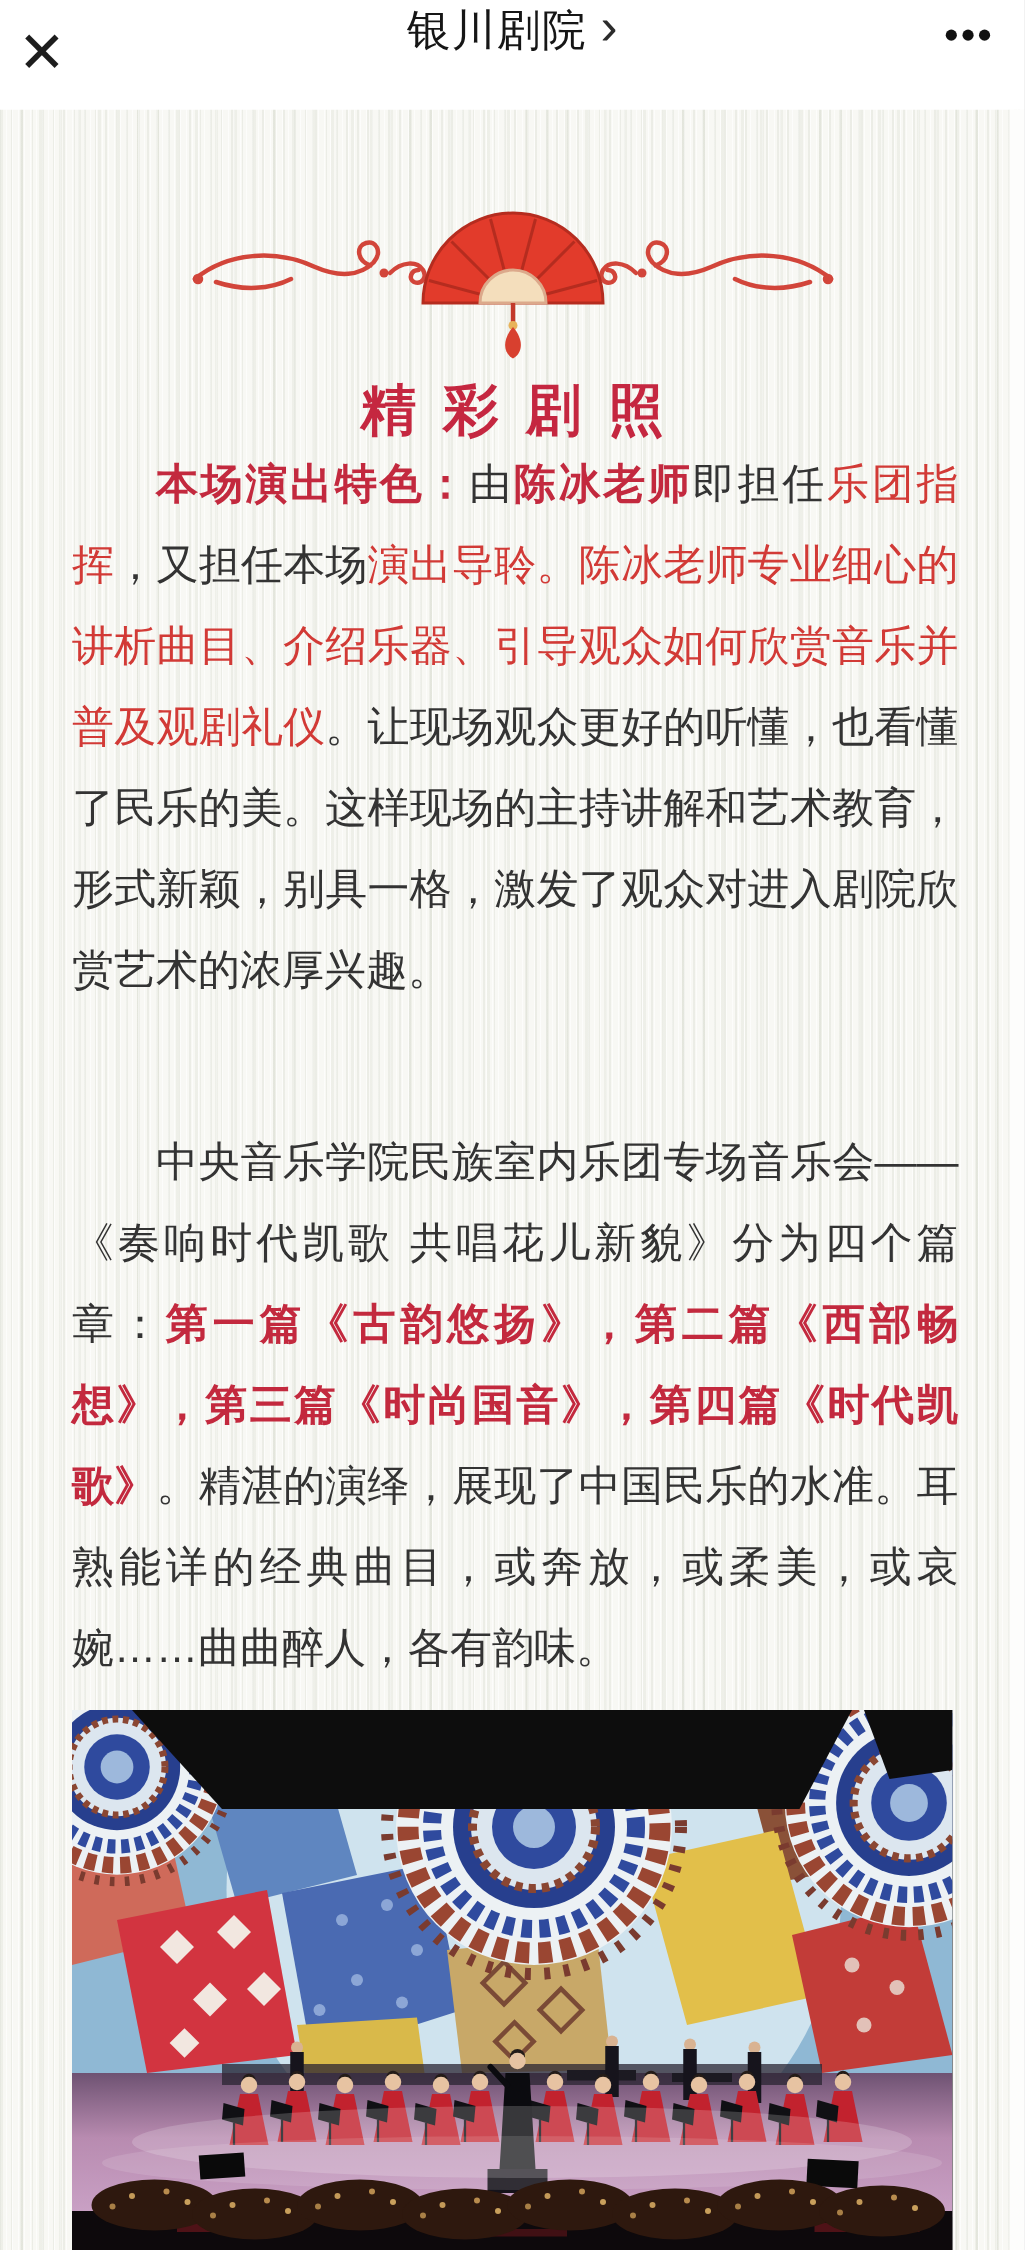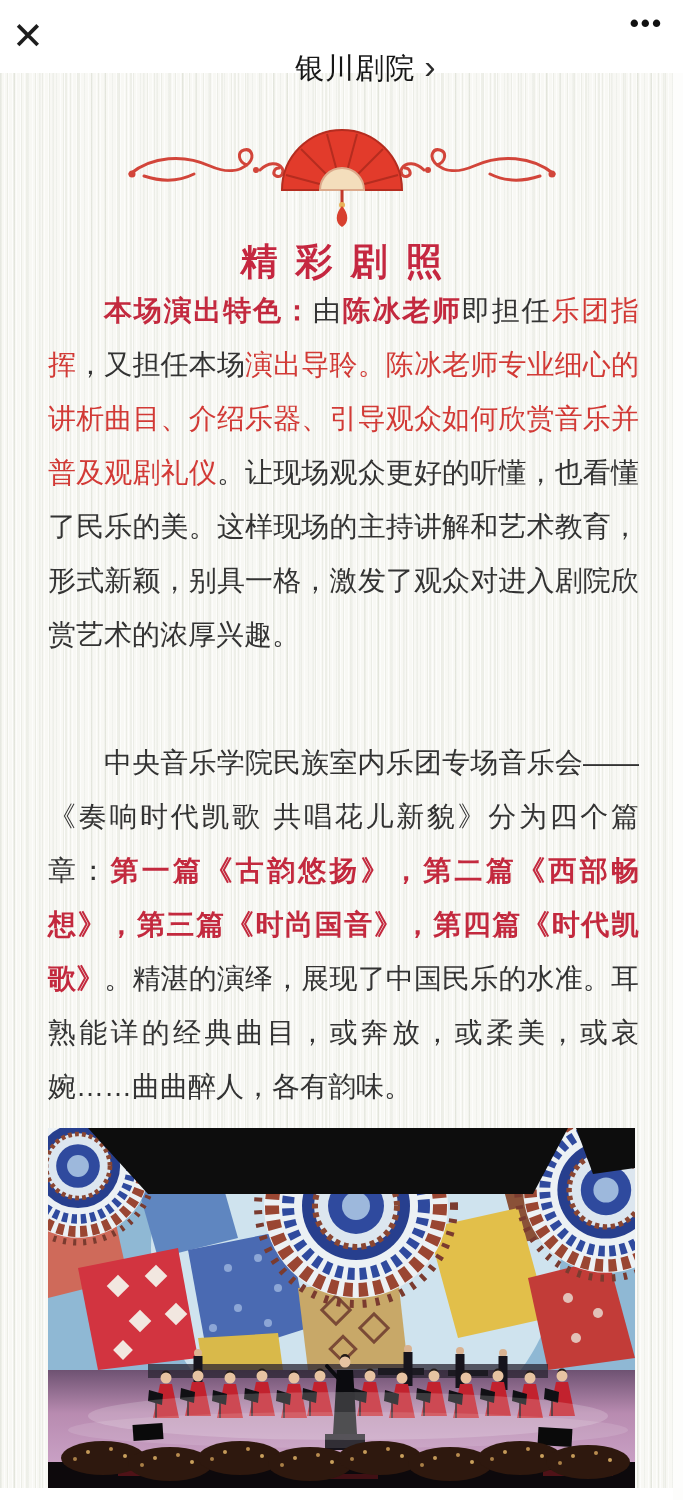--- a/index.html
+++ b/index.html
@@ -6,27 +6,27 @@
   *{box-sizing:border-box;font-family:"Liberation Sans","DejaVu Sans",sans-serif;}
   :root{
     --title-red:#c52740; --bold-red:#c3293e; --red:#d23a36;
     --body-text:#333333; --navbar-bg:#ffffff; --paper-bg:#f8f8f4;
   }
   .page{position:relative;width:683px;height:1500px;margin:0 auto;background:#fff;overflow:hidden;}
 
   
   .navbar{position:absolute;top:0;left:0;width:683px;height:73px;background:var(--navbar-bg);z-index:3;}
   .close{position:absolute;left:12px;top:14px;font-size:38px;font-weight:300;color:#1d1d1d;line-height:44px;cursor:pointer;}
-  .nav-title{position:absolute;left:50%;top:16px;transform:translateX(-50%);height:73px;display:flex;align-items:flex-end;white-space:nowrap;cursor:pointer;margin-left:24px;}
+  .nav-title{position:absolute;left:50%;top:1px;transform:translateX(-50%);height:73px;display:flex;align-items:flex-start;white-space:nowrap;cursor:pointer;}
   .nav-title .label{font-size:29px;color:#161616;letter-spacing:1px;}
   .nav-title .chev{font-size:34px;color:#2c2c2c;margin-left:9px;font-weight:300;line-height:1;padding-bottom:6px;}
   .more{position:absolute;right:20px;top:8px;font-size:26px;font-weight:900;color:#111;letter-spacing:2px;cursor:pointer;}
 
   
-  .paper{position:absolute;top:61px;left:0;width:683px;height:1427px;
+  .paper{position:absolute;top:73px;left:0;width:683px;height:1427px;
     background-color:var(--paper-bg);
     background-image:
       repeating-linear-gradient(90deg, rgba(186,192,174,.20) 0 1px, rgba(0,0,0,0) 1px 7px),
       repeating-linear-gradient(90deg, rgba(203,208,192,.22) 0 2px, rgba(0,0,0,0) 2px 13px),
       repeating-linear-gradient(90deg, rgba(255,255,255,.65) 0 1px, rgba(0,0,0,0) 1px 4px);
   }
   .gutter{position:absolute;top:73px;right:0;width:10px;height:1427px;background:#fdfdfc;z-index:2;}
 
   .ornament{margin:49px auto 0;width:440px;height:118px;}
 

